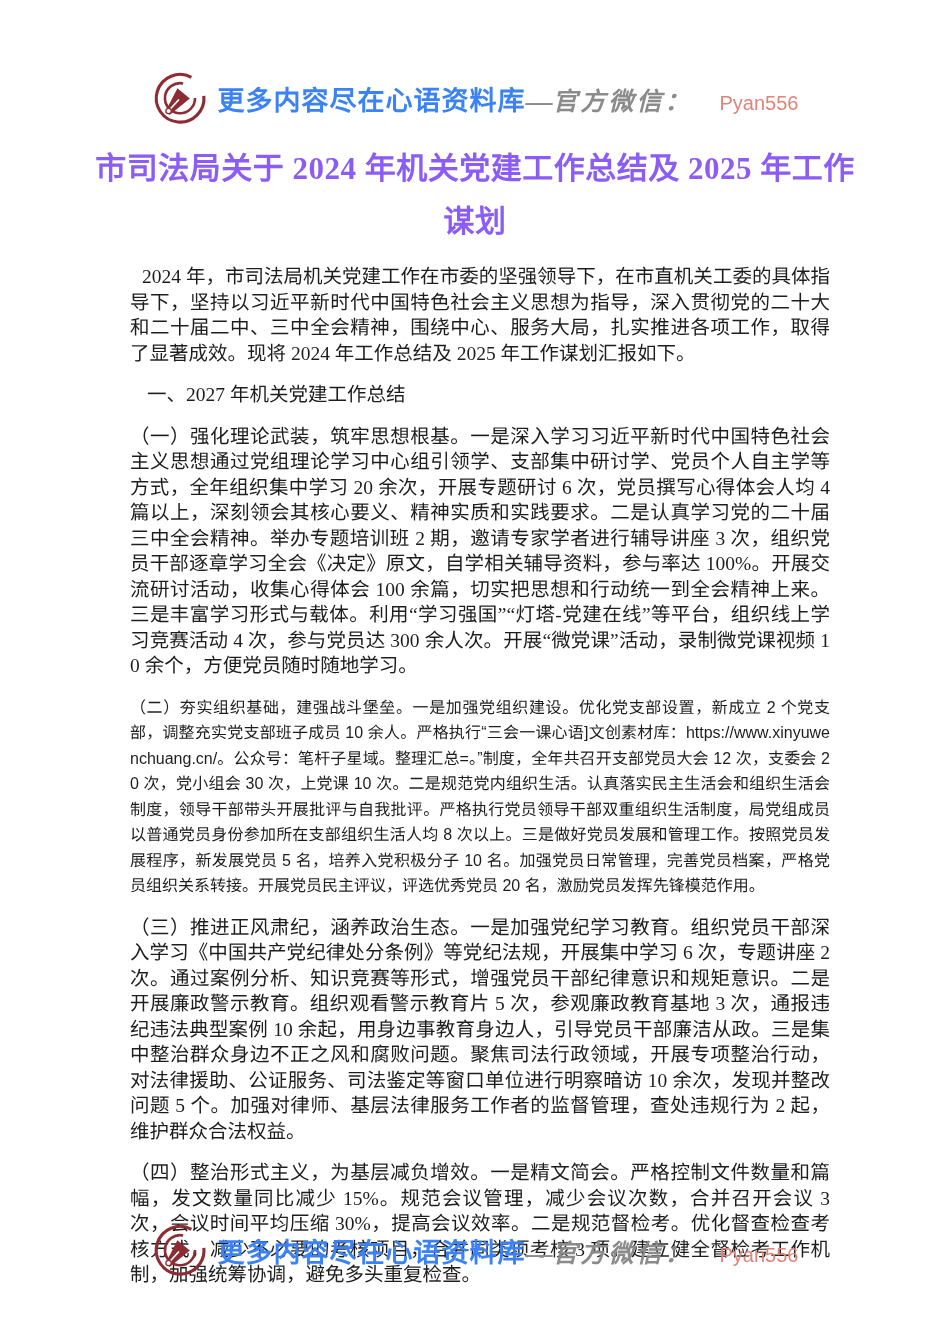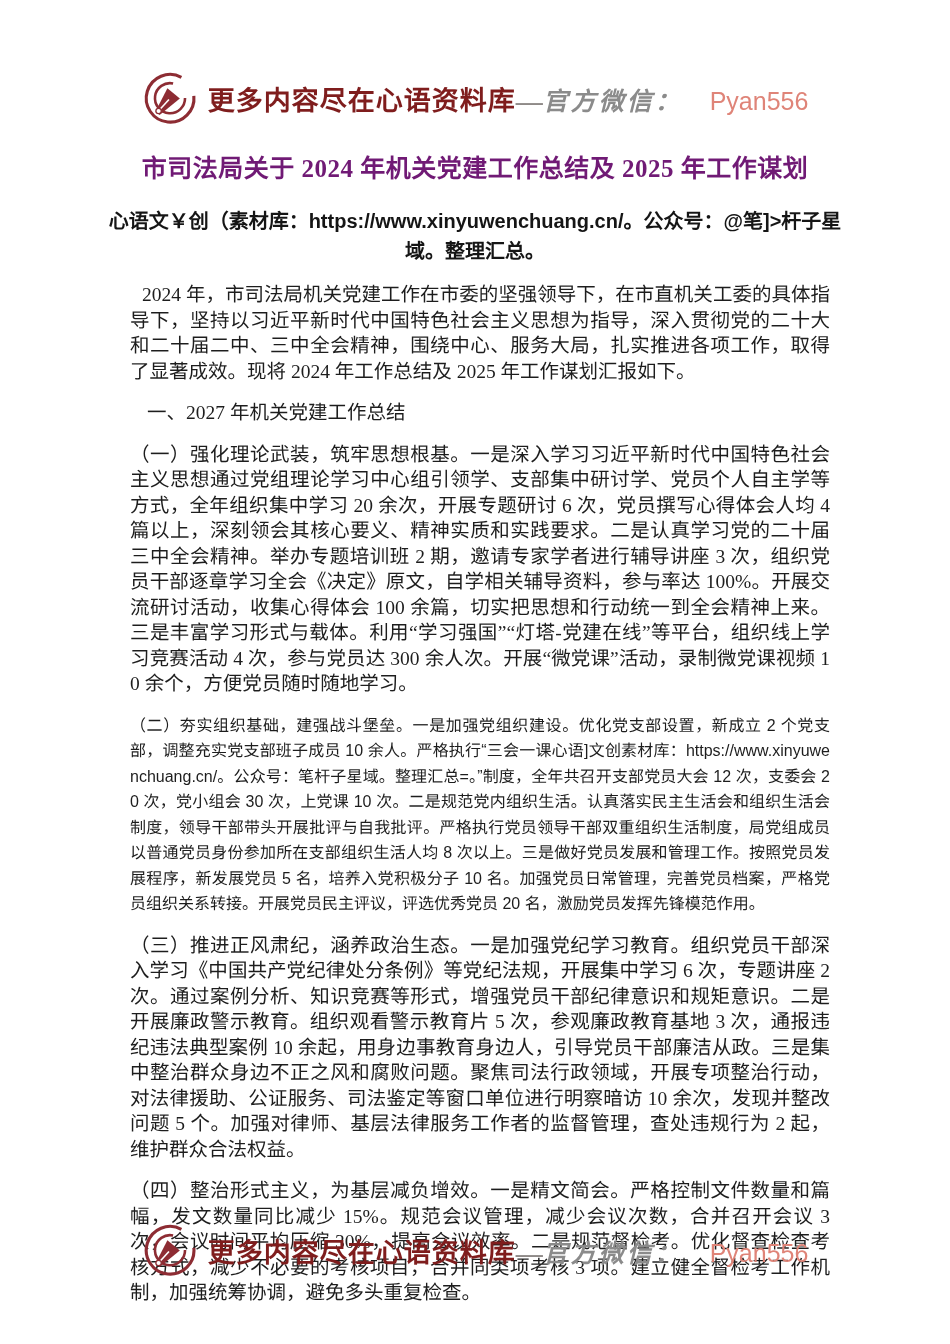--- a/index.html
+++ b/index.html
@@ -13,43 +13,43 @@
   }
   
   .banner{
     display:flex;align-items:center;justify-content:center;
     gap:10px;
   }
   .banner.header{padding-top:70px;}
   .banner.footer{position:absolute;left:0;right:0;top:1222px;}
   .logo{width:56px;height:56px;flex:0 0 auto;display:inline-block;}
   .banner .brand{
-    color:#7f1d1d;font-size:27px;font-weight:700;
+    color:#3b82f6;font-size:27px;font-weight:700;
     font-family:"Liberation Serif","DejaVu Serif",serif;
     letter-spacing:1px;white-space:nowrap;
   }
   .banner .dash{color:#8f8a88;font-size:27px;font-weight:700;}
   .banner .wechat-label{
     color:#8b8b8b;font-size:25px;font-style:italic;font-weight:700;
     letter-spacing:3px;white-space:nowrap;
     font-family:"Liberation Serif","DejaVu Serif",serif;
   }
   .banner .wechat-id{
-    color:#df8478;font-size:25px;
+    color:#df8478;font-size:20px;
     font-family:"Liberation Sans","DejaVu Sans",sans-serif;
     white-space:nowrap;
     margin-left:27px;
   }
   
   .title{
     margin:16px auto 0;
     width:760px;
     text-align:center;
-    font-size:25px;line-height:53px;font-weight:700;
-    color:#701a75;letter-spacing:0.5px;
+    font-size:31px;line-height:53px;font-weight:700;
+    color:#8b5cf6;letter-spacing:0.5px;
     font-family:"Liberation Serif","DejaVu Serif",serif;
   }
   .subtitle{
     margin:11px auto 4px;
     width:744px;
     text-align:center;
     font-size:20px;line-height:30px;font-weight:700;
     color:#151515;
     font-family:"Liberation Sans","DejaVu Sans",sans-serif;
   }
@@ -84,21 +84,20 @@
         <circle cx="16" cy="39.5" r="2.6" fill="#ffffff" stroke="#8d2c33" stroke-width="1.2"></circle>
       </svg>
     </span>
     <span class="banner-text">
       <span class="brand">更多内容尽在心语资料库</span><span class="dash">—</span><span class="wechat-label">官方微信：</span><span class="wechat-id">Pyan556</span>
     </span>
   </div>
 
   <h1 class="title">市司法局关于 2024 年机关党建工作总结及 2025 年工作谋划</h1>
 
-  <div class="subtitle">心语文￥创（素材库：https://www.xinyuwenchuang.cn/。公众号：@笔]&gt;杆子星域。整理汇总。</div>
 
   <div class="content">
       <p class="para song indent-small">2024 年，市司法局机关党建工作在市委的坚强领导下，在市直机关工委的具体指导下，坚持以习近平新时代中国特色社会主义思想为指导，深入贯彻党的二十大和二十届二中、三中全会精神，围绕中心、服务大局，扎实推进各项工作，取得了显著成效。现将 2024 年工作总结及 2025 年工作谋划汇报如下。</p>
       <p class="para song indent-med">一、2027 年机关党建工作总结</p>
       <p class="para song">（一）强化理论武装，筑牢思想根基。一是深入学习习近平新时代中国特色社会主义思想通过党组理论学习中心组引领学、支部集中研讨学、党员个人自主学等方式，全年组织集中学习 20 余次，开展专题研讨 6 次，党员撰写心得体会人均 4 篇以上，深刻领会其核心要义、精神实质和实践要求。二是认真学习党的二十届三中全会精神。举办专题培训班 2 期，邀请专家学者进行辅导讲座 3 次，组织党员干部逐章学习全会《决定》原文，自学相关辅导资料，参与率达 100%。开展交流研讨活动，收集心得体会 100 余篇，切实把思想和行动统一到全会精神上来。三是丰富学习形式与载体。利用“学习强国”“灯塔-党建在线”等平台，组织线上学习竞赛活动 4 次，参与党员达 300 余人次。开展“微党课”活动，录制微党课视频 10 余个，方便党员随时随地学习。</p>
       <p class="para hei">（二）夯实组织基础，建强战斗堡垒。一是加强党组织建设。优化党支部设置，新成立 2 个党支部，调整充实党支部班子成员 10 余人。严格执行“三会一课心语]文创素材库：https://www.xinyuwenchuang.cn/。公众号：笔杆子星域。整理汇总=。”制度，全年共召开支部党员大会 12 次，支委会 20 次，党小组会 30 次，上党课 10 次。二是规范党内组织生活。认真落实民主生活会和组织生活会制度，领导干部带头开展批评与自我批评。严格执行党员领导干部双重组织生活制度，局党组成员以普通党员身份参加所在支部组织生活人均 8 次以上。三是做好党员发展和管理工作。按照党员发展程序，新发展党员 5 名，培养入党积极分子 10 名。加强党员日常管理，完善党员档案，严格党员组织关系转接。开展党员民主评议，评选优秀党员 20 名，激励党员发挥先锋模范作用。</p>
       <p class="para song">（三）推进正风肃纪，涵养政治生态。一是加强党纪学习教育。组织党员干部深入学习《中国共产党纪律处分条例》等党纪法规，开展集中学习 6 次，专题讲座 2 次。通过案例分析、知识竞赛等形式，增强党员干部纪律意识和规矩意识。二是开展廉政警示教育。组织观看警示教育片 5 次，参观廉政教育基地 3 次，通报违纪违法典型案例 10 余起，用身边事教育身边人，引导党员干部廉洁从政。三是集中整治群众身边不正之风和腐败问题。聚焦司法行政领域，开展专项整治行动，对法律援助、公证服务、司法鉴定等窗口单位进行明察暗访 10 余次，发现并整改问题 5 个。加强对律师、基层法律服务工作者的监督管理，查处违规行为 2 起，维护群众合法权益。</p>
       <p class="para song">（四）整治形式主义，为基层减负增效。一是精文简会。严格控制文件数量和篇幅，发文数量同比减少 15%。规范会议管理，减少会议次数，合并召开会议 3 次，会议时间平均压缩 30%，提高会议效率。二是规范督检考。优化督查检查考核方式，减少不必要的考核项目，合并同类项考核 3 项。建立健全督检考工作机制，加强统筹协调，避免多头重复检查。</p>
     </div>
 

